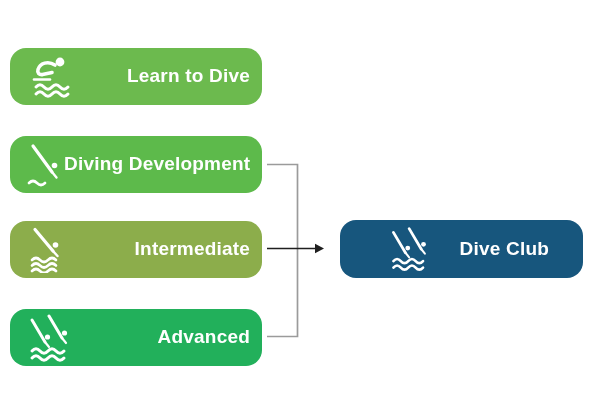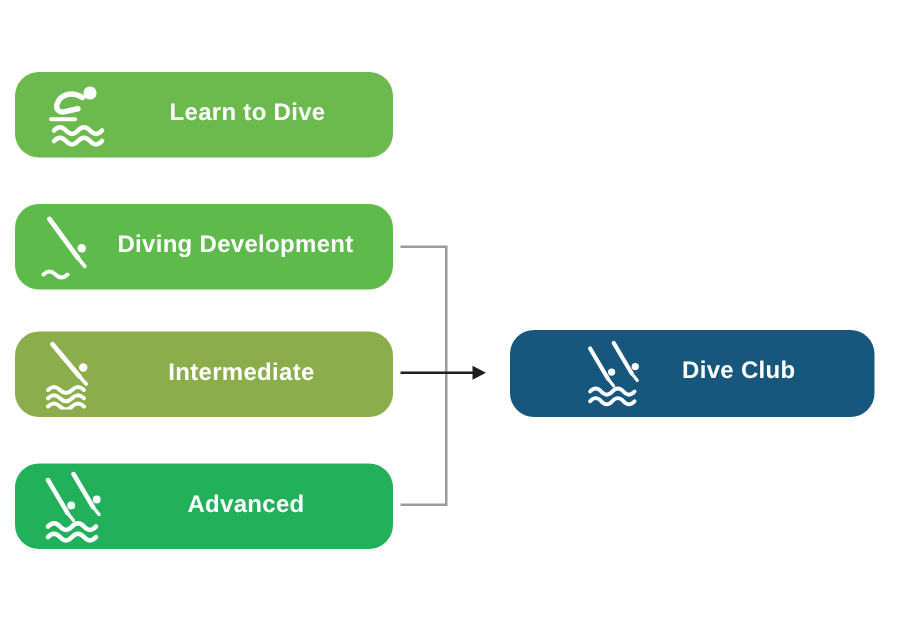--- a/index.html
+++ b/index.html
@@ -17,23 +17,23 @@
     border-radius:16px;
     display:flex;
     align-items:center;
     box-sizing:border-box;
     padding:0 12px 0 14px;
     color:#ffffff;
   }
   .pill .icon{flex:0 0 auto;display:block;}
   .pill .label{
     flex:1 1 auto;
-    text-align:center;
+    text-align:right;
     font-weight:700;
-    font-size:16px;
+    font-size:19px;
     letter-spacing:0.2px;
     white-space:nowrap;
     line-height:1;
     padding-bottom:2px;
   }
 
   
   #node-learn   {left:10px; top:48px;  width:252px; height:57px; background:#6CBA4E;}
   #node-devel   {left:10px; top:136px; width:252px; height:57px; background:#5DBA4B;}
   #node-inter   {left:10px; top:221px; width:252px; height:57px; background:#8CAD4B;}

